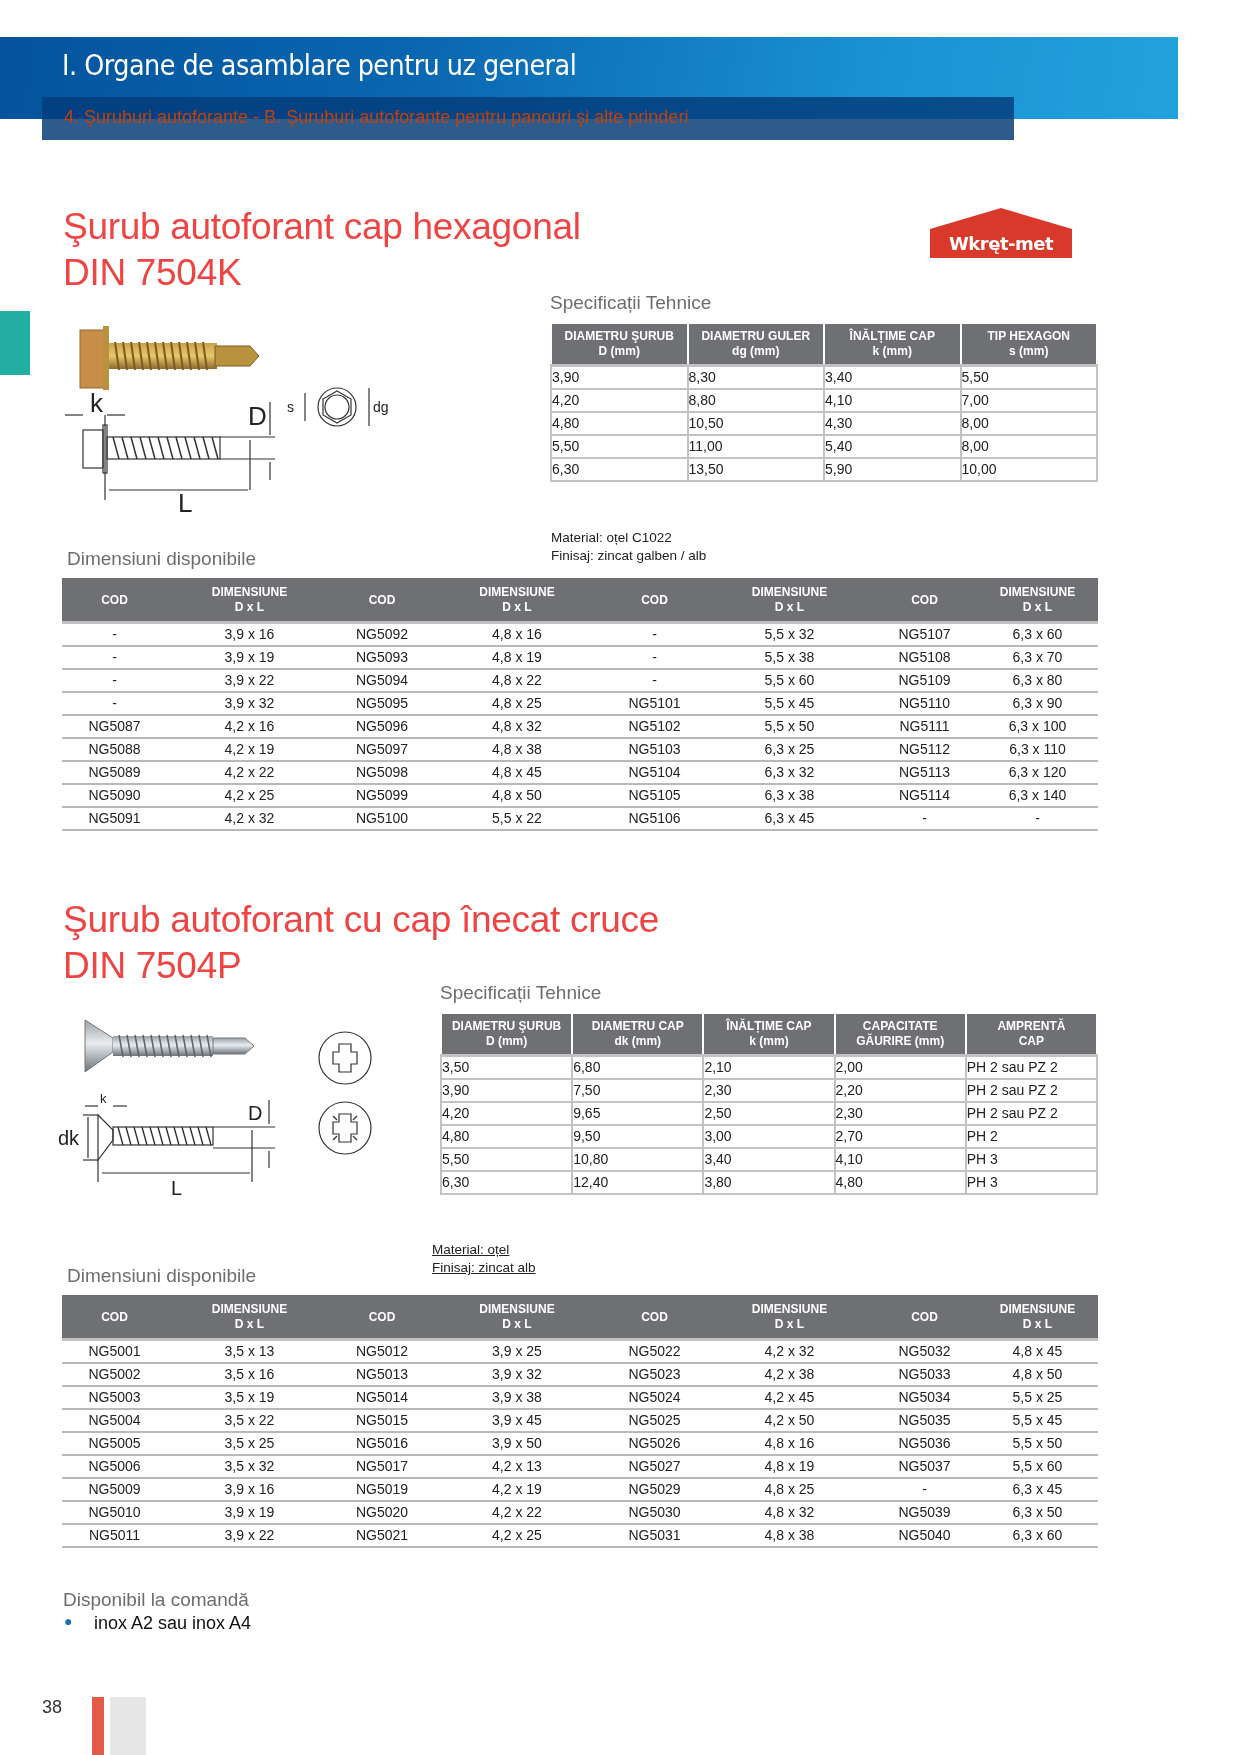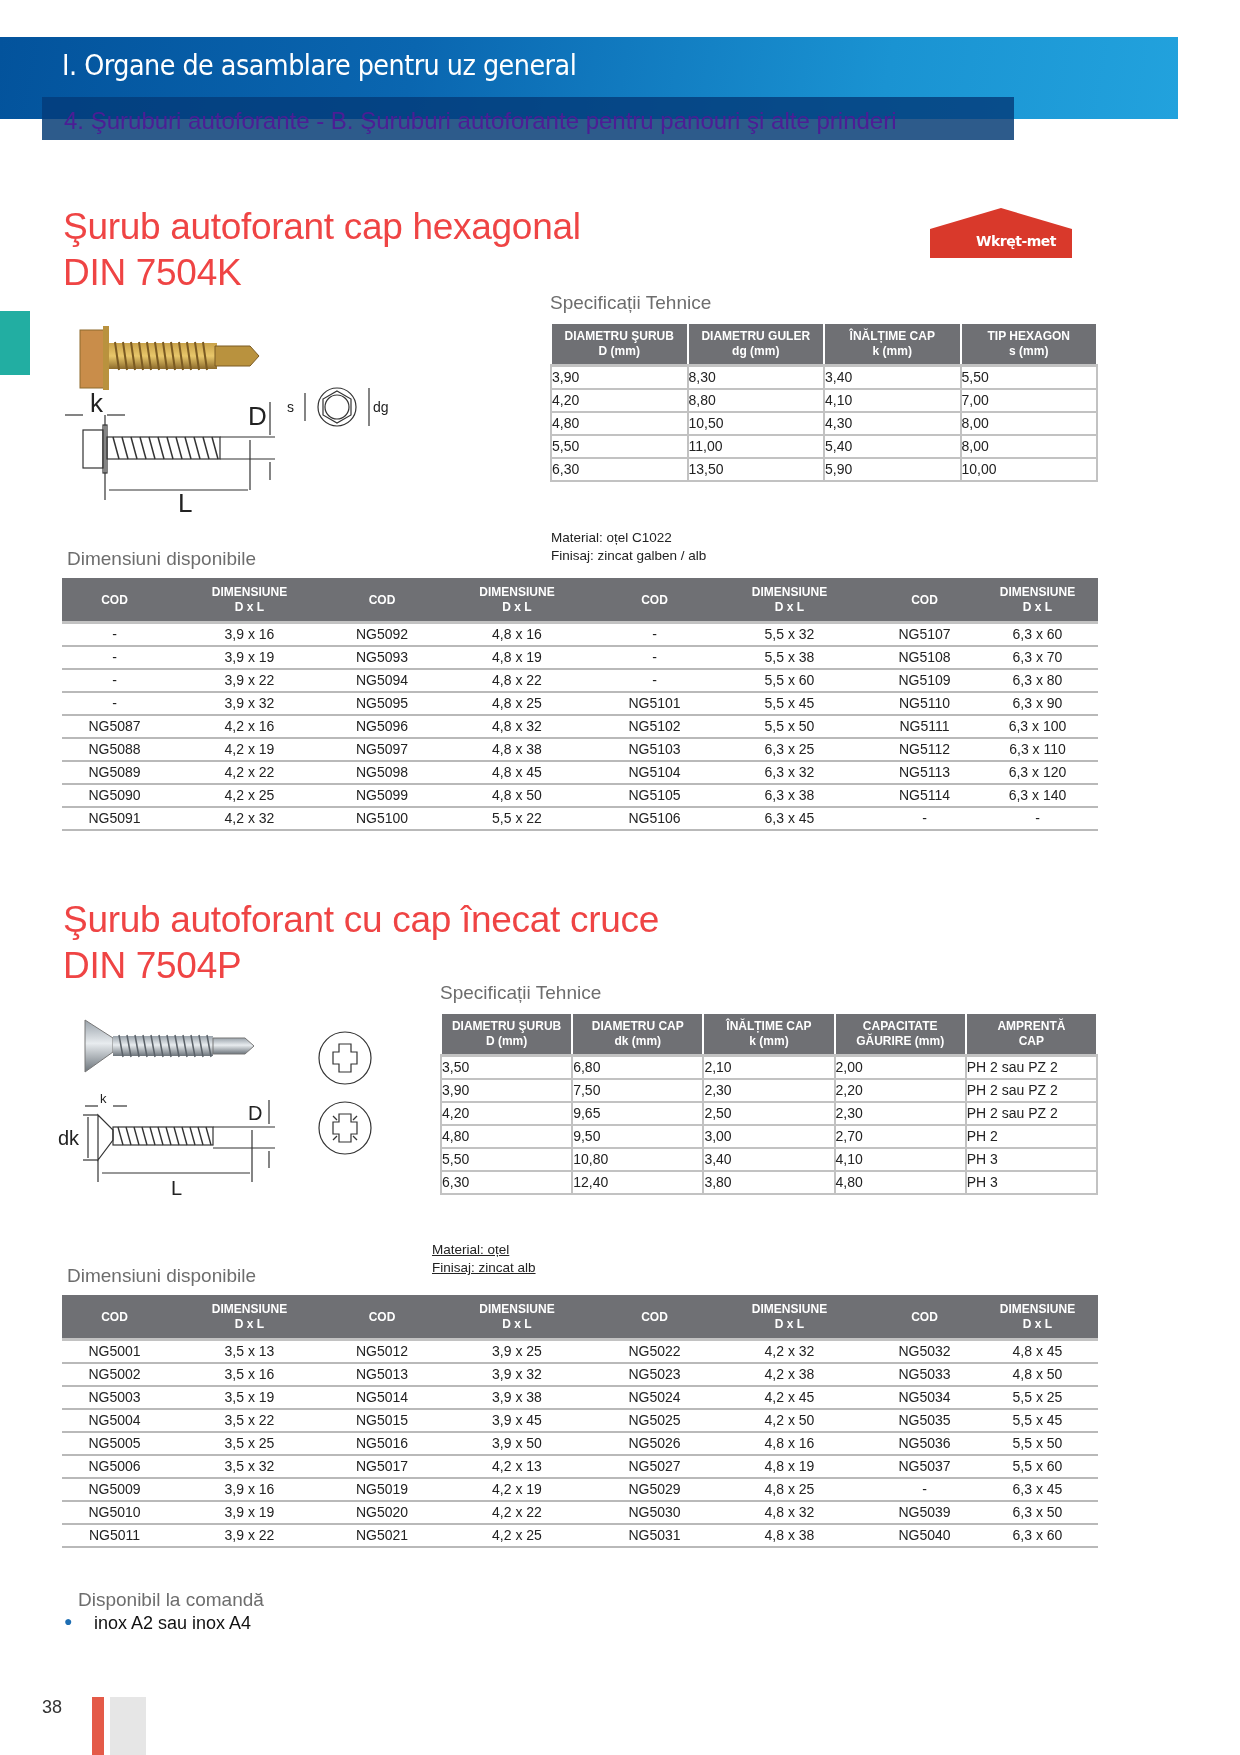--- a/index.html
+++ b/index.html
@@ -7,21 +7,21 @@
   body { position: relative; font-family: "Liberation Sans", sans-serif; color: #222; }
 
   
   .hdr-bar { position: absolute; left: 0; top: 37px; width: 1178px; height: 82px;
     background: linear-gradient(100deg, #03539c 0%, #0a66b0 35%, #1a93d2 75%, #22a2dd 100%); }
   .hdr-title { position: absolute; left: 62px; top: 48px; font-family: "DejaVu Sans", sans-serif;
     font-size: 29px; color: #ffffff; letter-spacing: -0.6px; transform: scaleX(0.88); transform-origin: left; }
   .hdr-sub { position: absolute; left: 42px; top: 97px; width: 972px; height: 43px;
     background: rgba(4, 60, 122, 0.82); }
   .hdr-sub-lower { position: absolute; left: 42px; top: 119px; width: 972px; height: 21px; background: #2d5b8b; }
-  .hdr-sub-text { position: absolute; left: 64px; top: 107px; font-size: 24px; color: #4c1d95; }
+  .hdr-sub-text { position: absolute; left: 64px; top: 107px; font-size: 18px; color: #c2410c; }
 
   .side-tab { position: absolute; left: 0; top: 311px; width: 30px; height: 64px; background: #22aea2; }
 
   .prod-title { position: absolute; left: 63px; font-size: 37px; line-height: 46px; color: #ef4444;
     font-weight: normal; letter-spacing: -0.3px; margin-top: 8px; }
 
   .logo { position: absolute; left: 930px; top: 207px; width: 142px; height: 51px; }
 
   .section-label { position: absolute; font-size: 19px; color: #6d6d6d; }
 
@@ -30,21 +30,21 @@
     border: 2px solid #ffffff; border-bottom: 3px solid #c2c2c2; padding: 5px 2px; text-align: center; }
   .spec td { font-size: 14px; text-align: left; border: 2px solid #c2c2c2; height: 23px; padding: 0; color: #222; }
   .spec { border: 2px solid #c2c2c2; }
 
   .dims th { background: #6f7074; color: #fff; font-size: 12px; font-weight: bold; line-height: 15px;
     padding: 7px 2px 6px; text-align: center; border-bottom: 3px solid #c2c2c2; }
   .dims td { font-size: 14px; text-align: center; border-bottom: 2px solid #b9b9b9; height: 23px; padding: 0; color: #222; }
 
   .note { position: absolute; font-size: 13.5px; line-height: 18px; color: #222; margin-top: 28px; }
 
-  .avail-label { position: absolute; left: 78px; top: 1589px; font-size: 19px; color: #6d6d6d; }
+  .avail-label { position: absolute; left: 63px; top: 1589px; font-size: 19px; color: #6d6d6d; }
   .bullet { position: absolute; left: 64px; top: 1613px; font-size: 14px; color: #1e6eb3; }
   .avail-item { position: absolute; left: 94px; top: 1613px; font-size: 18px; color: #111; }
 
   .page-num { position: absolute; left: 42px; top: 1697px; font-size: 18px; color: #333; }
   .pg-red { position: absolute; left: 92px; top: 1697px; width: 12px; height: 58px; background: #e45a48; }
   .pg-grey { position: absolute; left: 110px; top: 1697px; width: 36px; height: 58px; background: #e6e6e6; }
 
   svg { position: absolute; overflow: visible; }
 </style>
 </head>
@@ -60,21 +60,21 @@
 
 <div class="prod-title" style="top:196px;">
   <div>Şurub autoforant cap hexagonal</div>
   <div>DIN 7504K</div>
 </div>
 
 <div class="logo">
   <svg width="142" height="51" viewBox="0 0 142 51">
     <polygon points="0,22 71,1 142,22 142,51 0,51" fill="#d9392b"></polygon>
   </svg>
-  <div style="position:absolute;left:15px;top:26px;width:142px;text-align:center;color:#fff;font-weight:bold;font-size:14px;font-family:'DejaVu Sans',sans-serif;letter-spacing:-0.5px;">Wkręt-met</div>
+  <div style="position:absolute;left:0;top:26px;width:142px;text-align:center;color:#fff;font-weight:bold;font-size:18px;font-family:'DejaVu Sans',sans-serif;letter-spacing:-0.5px;">Wkręt-met</div>
 </div>
 
 <svg width="360" height="230" style="left:55px;top:290px;">
   <g>
     <defs>
       <linearGradient id="gold" x1="0" y1="0" x2="0" y2="1">
         <stop offset="0" stop-color="#c9a24a"></stop>
         <stop offset="0.5" stop-color="#e8c76a"></stop>
         <stop offset="1" stop-color="#8d6b2c"></stop>
       </linearGradient>

